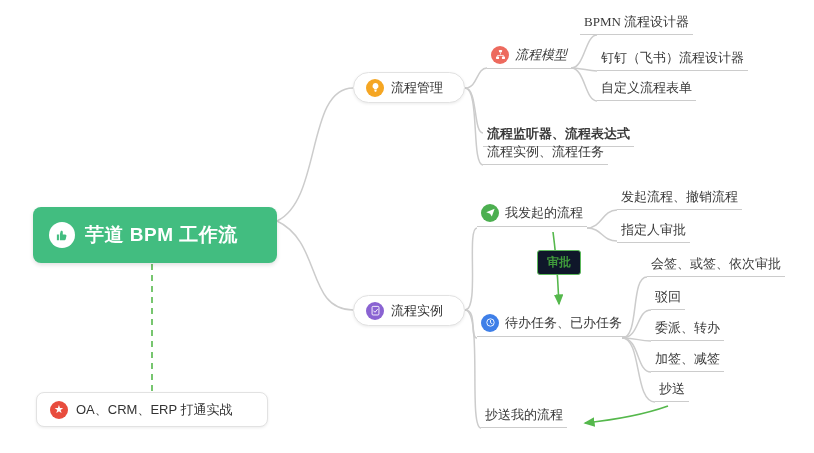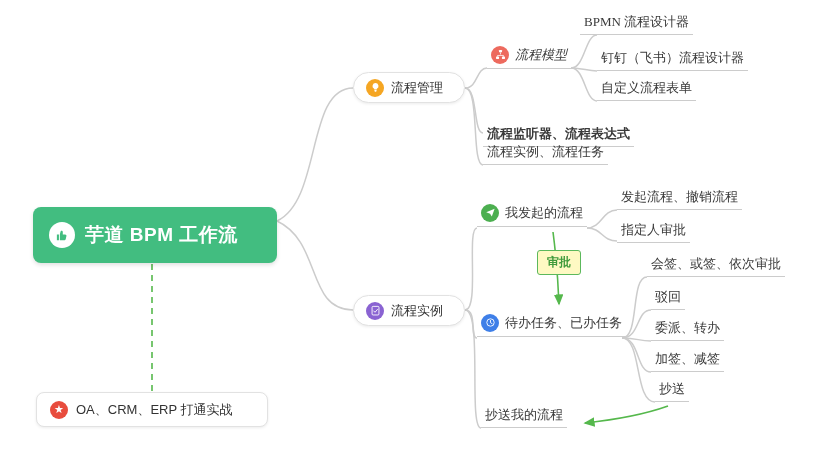--- a/index.html
+++ b/index.html
@@ -34,21 +34,21 @@
     position:absolute;z-index:2;font-size:13px;color:#3a3a3a;white-space:nowrap;
     line-height:19px;padding:0 4px 3px 4px;border-bottom:1.5px solid #cccccc;
   }
   .leaf-icon{
     position:absolute;z-index:2;display:flex;align-items:center;gap:6px;
     font-size:13px;color:#3a3a3a;white-space:nowrap;line-height:19px;
     padding:0 4px 4px 4px;border-bottom:1.5px solid #cccccc;
   }
   .relation-tag{
     position:absolute;z-index:3;box-sizing:border-box;
-    background:#fef9c3;border:1px solid #5cb85c;color:#3f9a3b;
+    background:#0f172a;border:1px solid #5cb85c;color:#3f9a3b;
     font-size:12px;font-weight:bold;padding:3px 9px;border-radius:3px;
   }
   .frame-node{
     display:flex;align-items:center;gap:8px;box-sizing:border-box;
     background:#fff;border:1px solid #e2e2e2;border-radius:8px;
     padding:0 13px;font-size:13px;color:#333;
     box-shadow:0 1px 3px rgba(0,0,0,.08);
   }
 </style>
 </head>

